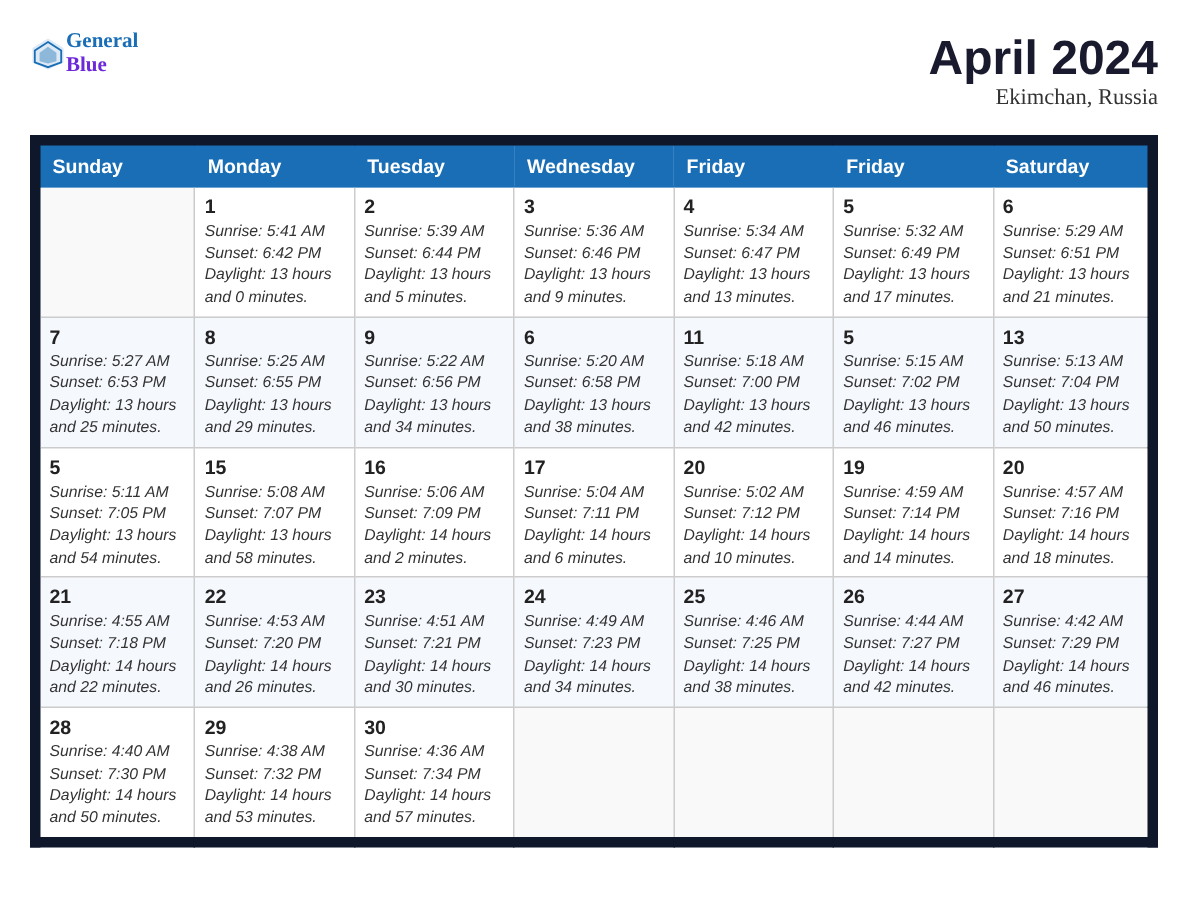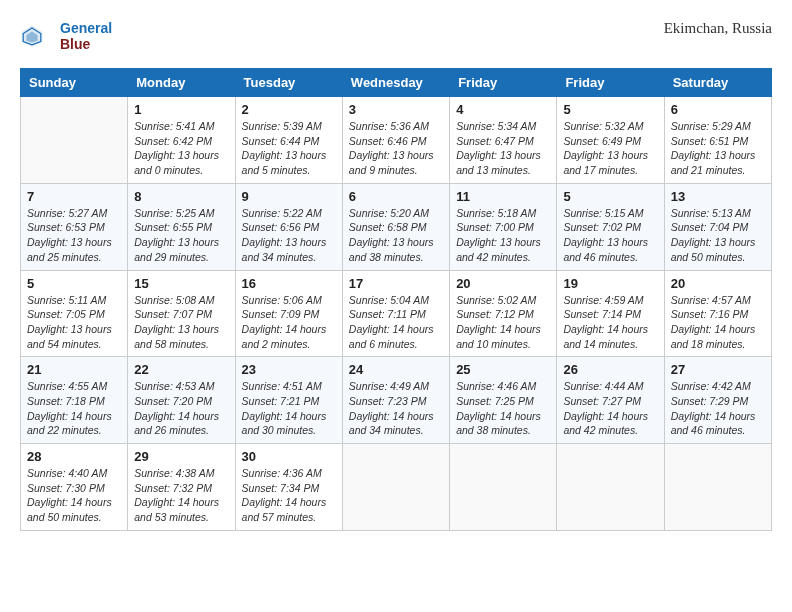--- a/index.html
+++ b/index.html
@@ -12,21 +12,22 @@
     }
     .header {
       display: flex;
       justify-content: space-between;
       align-items: flex-start;
       margin-bottom: 16px;
     }
     .logo {
       display: flex;
       align-items: center;
-      gap: 16px;
+      gap: 0;
+      font-family: Liberation Serif, serif;
     }
     .logo-icon {
       width: 24px;
       height: 24px;
     }
     .title-block {
       text-align: right;
     }
     .title-block .month-year {
       font-size: 32px;
@@ -34,21 +35,21 @@
       color: #1a1a2e;
     }
     .title-block .location {
       font-size: 15px;
       color: #333;
       font-family: Liberation Serif, serif;
     }
     .calendar {
       width: 100%;
       border-collapse: collapse;
-      border: 1px solid #0f172a;
+      border: 7px solid #0f172a;
     }
     .calendar th {
       background: #1a6eb5;
       color: #fff;
       padding: 6px 8px;
       font-size: 13px;
       text-align: left;
       border: 1px solid #1a6eb5;
     }
     .calendar td {
@@ -86,24 +87,25 @@
 
 <div class="header">
   <div class="logo">
     <svg class="logo-icon" viewBox="0 0 30 30">
       <polygon points="15,2 28,10 28,22 15,28 2,22 2,10" fill="#1a6eb5" opacity="0.15"></polygon>
       <polygon points="15,5 26,12 26,22 15,26 4,22 4,12" fill="none" stroke="#1a6eb5" stroke-width="1.5"></polygon>
       <polygon points="15,9 22,14 22,21 15,23 8,21 8,14" fill="#1a6eb5" opacity="0.4"></polygon>
     </svg>
     <div>
       <div style="font-size:14px;font-weight:bold;color:#1a6eb5;">General</div>
-      <div style="font-size:14px;font-weight:bold;color:#7f1d1d;">Blue</div>
+      <div style="font-size:14px;font-weight:bold;color:#6d28d9;">Blue</div>
     </div>
   </div>
   <div class="title-block">
+    <div class="month-year">April 2024</div>
     <div class="location">Ekimchan, Russia</div>
   </div>
 </div>
 
 <table class="calendar">
   <thead>
     <tr>
     <th>Sunday</th>
         <th>Monday</th>
         <th>Tuesday</th>

